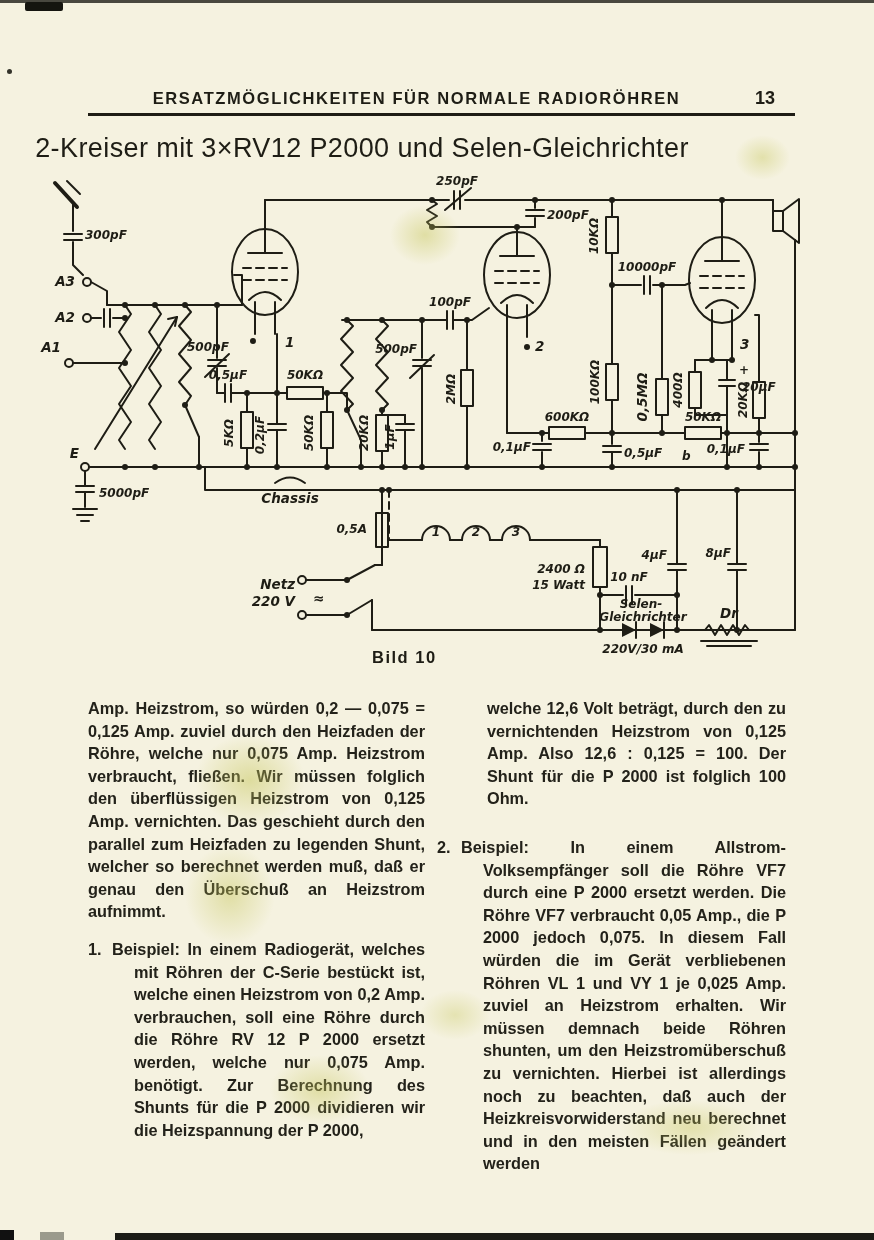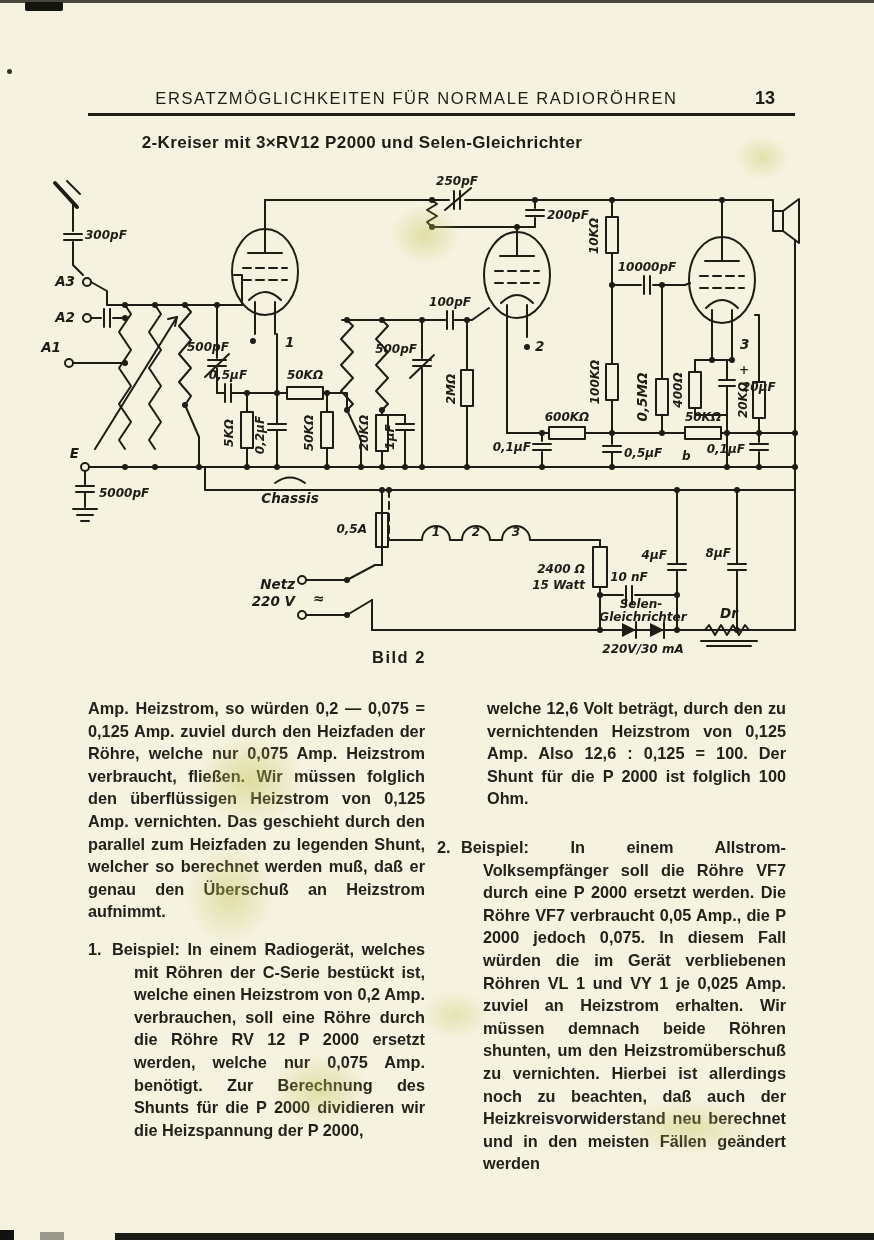--- a/index.html
+++ b/index.html
@@ -4,25 +4,25 @@
 <style>
   html,body{margin:0;padding:0}
   body{
     width:874px;height:1240px;position:relative;overflow:hidden;
     background:#f5f2e0;
     font-family:"Liberation Sans",sans-serif;
     color:#1e1d15;
   }
   
   .header-row{position:absolute;left:88px;top:88px;width:707px;display:flex;align-items:baseline}
-  .header-title{flex:1;text-align:center;font-size:16.5px;font-weight:normal;letter-spacing:1.6px;white-space:nowrap}
+  .header-title{flex:1;text-align:center;font-size:16.5px;font-weight:bold;letter-spacing:1.6px;white-space:nowrap}
   .header-page{font-size:18px;font-weight:bold;margin-left:10px;width:40px;}
   .header-rule{position:absolute;left:88px;top:113px;width:707px;height:3px;background:#1e1d15}
   .fig-title{position:absolute;left:0;top:133px;width:724px;text-align:center;
-    font-size:17px;font-weight:bold;letter-spacing:.4px}
+    font-size:27px;font-weight:normal;letter-spacing:.4px}
   
   .schematic{position:absolute;left:37px;top:175px;width:800px;height:485px}
   .w{fill:none;stroke:#1e1d15;stroke-width:2;stroke-linecap:round;stroke-linejoin:round}
   .dash{stroke-dasharray:7 5}
   .dot{fill:#1e1d15;stroke:none}
   .lbl{font:italic bold 12px "DejaVu Sans",sans-serif;fill:#1e1d15}
   .lbl-big{font:italic bold 13.5px "DejaVu Sans",sans-serif;fill:#1e1d15}
   .caption{position:absolute;left:372px;top:648px;font-size:16.5px;font-weight:bold;letter-spacing:1.5px}
   
   .col{position:absolute;top:697px;font-size:16.3px;line-height:22.6px;font-weight:bold;
@@ -422,21 +422,21 @@
     <circle cx="310" cy="405" r="3"></circle>
       <circle cx="310" cy="440" r="3"></circle>
     <circle cx="563" cy="420" r="3"></circle>
       <circle cx="640" cy="420" r="3"></circle>
     <circle cx="563" cy="455" r="3"></circle>
       <circle cx="640" cy="455" r="3"></circle>
       <circle cx="700" cy="455" r="3"></circle>
   </g>
 </svg>
 
-<div class="caption">Bild 2</div>
+<div class="caption">Bild 10</div>
 
 <div class="col col-left">
   <p class="para">Amp. Heizstrom, so würden 0,2 — 0,075 = 0,125 Amp. zuviel durch den Heizfaden der Röhre, welche nur 0,075 Amp. Heizstrom verbraucht, fließen. Wir müssen folglich den überflüssigen Heizstrom von 0,125 Amp. vernichten. Das geschieht durch den parallel zum Heizfaden zu legenden Shunt, welcher so berechnet werden muß, daß er genau den Überschuß an Heizstrom aufnimmt.</p>
   <p class="para hang"><span class="num">1.</span><span>Beispiel: In einem Radiogerät, welches mit Röhren der C-Serie bestückt ist, welche einen Heizstrom von 0,2 Amp. verbrauchen, soll eine Röhre durch die Röhre RV 12 P 2000 ersetzt werden, welche nur 0,075 Amp. benötigt. Zur Berechnung des Shunts für die P 2000 dividieren wir die Heizspannung der P 2000,</span></p>
 </div>
 
 <div class="col col-right">
   <p class="para cont">welche 12,6 Volt beträgt, durch den zu vernichtenden Heizstrom von 0,125 Amp. Also 12,6 : 0,125 = 100. Der Shunt für die P 2000 ist folglich 100 Ohm.</p>
   <p class="para hang"><span class="num">2.</span><span>Beispiel: In einem Allstrom-Volksempfänger soll die Röhre VF7 durch eine P 2000 ersetzt werden. Die Röhre VF7 verbraucht 0,05 Amp., die P 2000 jedoch 0,075. In diesem Fall würden die im Gerät verbliebenen Röhren VL 1 und VY 1 je 0,025 Amp. zuviel an Heizstrom erhalten. Wir müssen demnach beide Röhren shunten, um den Heizstromüberschuß zu vernichten. Hierbei ist allerdings noch zu beachten, daß auch der Heizkreisvorwiderstand neu berechnet und in den meisten Fällen geändert werden</span></p>
 </div>

